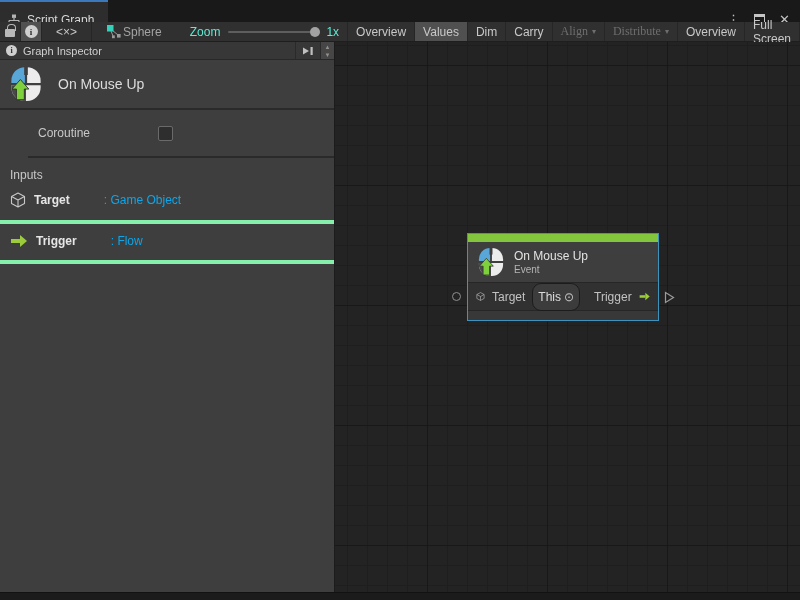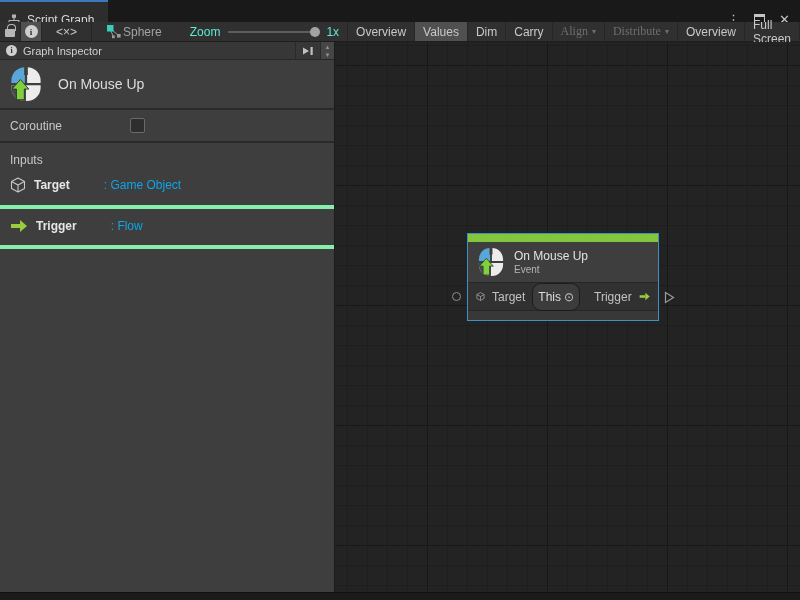--- a/index.html
+++ b/index.html
@@ -44,21 +44,21 @@
   .bottomstrip { position:absolute; left:0; top:592px; width:800px; height:8px; background:#1b1b1b; border-top:1px solid #121212; }
 
   
   .inspector { position:absolute; left:0; top:42px; width:335px; height:550px; background:#3e3e3e; border-right:1px solid #1c1c1c; }
   .insp-header { height:18px; background:#373737; border-bottom:1px solid #282828; display:flex; align-items:center; gap:6px; padding-left:6px; font-size:11px; color:#d0d0d0; }
   .insp-header .infocircle { width:11px; height:11px; font-size:8px; }
   .insp-hdr-right { margin-left:auto; display:flex; align-items:stretch; height:100%; }
   .dockbtn { display:flex; align-items:center; padding:0 6px; border-left:1px solid #2a2a2a; }
   .spincol { width:14px; background:#464646; border-left:1px solid #2a2a2a; display:flex; flex-direction:column; align-items:center; justify-content:center; color:#96908a; font-size:6px; line-height:8px; }
   .unit-title { height:50px; display:flex; align-items:center; gap:16px; padding-left:10px; border-bottom:2px solid #2a2a2a; font-size:14px; color:#dcdcdc; }
-  .coroutine-row { position:relative; height:33px; display:flex; align-items:center; padding-left:10px; border-bottom:2px solid #2a2a2a; font-size:12px; color:#c8c8c8; }
+  .coroutine-row { position:relative; height:48px; display:flex; align-items:center; padding-left:10px; border-bottom:2px solid #2a2a2a; font-size:12px; color:#c8c8c8;margin-left:28px; }
   .checkbox { position:absolute; left:130px; width:15px; height:15px; background:#2e2e2e; border:1px solid #6a6a6a; border-radius:2px; }
   .section { padding:10px 0 12px 10px; border-bottom:4px solid #86efac; font-size:12px; }
   .sec-heading { color:#c8c8c8; margin-bottom:10px; }
   .port-row { display:flex; align-items:center; gap:8px; }
   .port-name { font-weight:bold; color:#e6e6e6; }
   .port-type { color:#0ea5e9;margin-left:26px; }
 
   
   .node { position:absolute; left:467px; top:233px; width:192px; border:1px solid #3e93be; background:#3e3e3e; }
   .node-colorbar { height:8px; background:#83c63d; }

